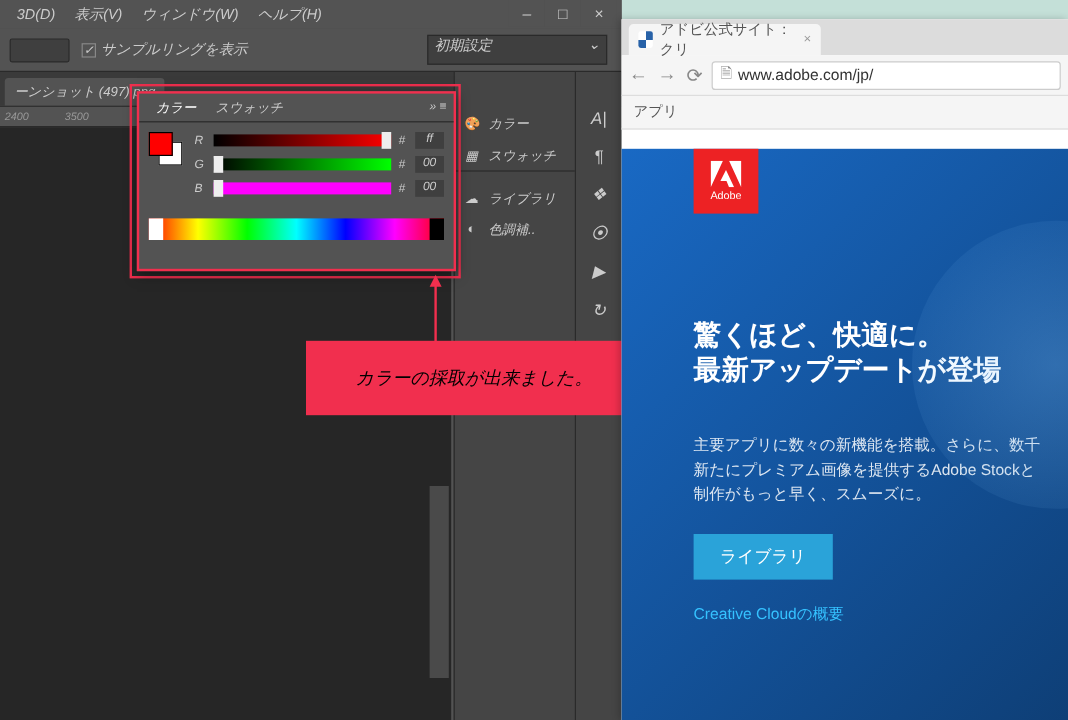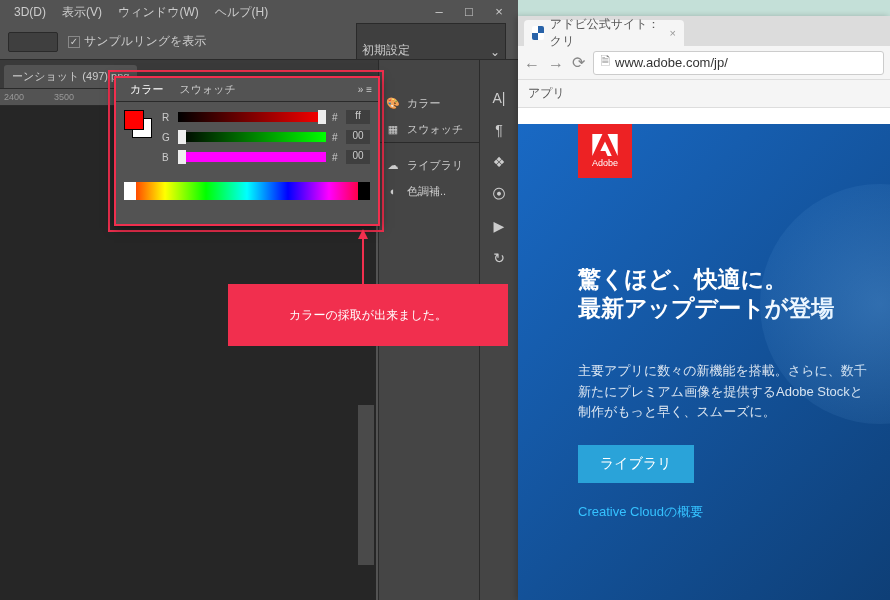--- a/index.html
+++ b/index.html
@@ -1,25 +1,25 @@
 <!DOCTYPE html>
 <html><head>
 <meta charset="utf-8">
 <style>
   * { margin:0; padding:0; box-sizing:border-box; font-family:"Meiryo","Yu Gothic",sans-serif; }
   body { width:890px; height:600px; overflow:hidden; background:#c4e0d8; position:relative; }
-  .ps { position:absolute; left:0; top:0; width:518px; height:600px; background:#535353; color:#ccc; font-size:12px; }
+  .ps { position:absolute; left:0; top:0; width:518px; height:600px; background:#535353; color:#ccc; font-size:12px;font-style:italic; }
   .ps-menu { height:24px; background:#535353; display:flex; align-items:center; padding-left:8px; gap:4px; }
   .ps-menu span { padding:0 6px; }
   .ps-win { position:absolute; right:4px; top:0; display:flex; }
   .ps-win div { width:30px; height:22px; display:flex; align-items:center; justify-content:center; color:#ccc; font-size:13px; background:#535353; }
   .ps-opt { height:36px; background:#535353; display:flex; align-items:center; padding-left:8px; gap:10px; border-bottom:1px solid #2a2a2a; }
   .ps-opt .dd { width:50px; height:20px; background:#3f3f3f; border:1px solid #2a2a2a; border-radius:2px; }
   .chk { width:12px; height:12px; border:1px solid #888; display:inline-flex; align-items:center; justify-content:center; color:#ccc; font-size:10px; margin-right:4px; }
-  .preset { margin-left:auto; margin-right:12px; width:150px; height:37px; background:#3f3f3f; border:1px solid #2a2a2a; display:flex; align-items:flex-end; padding:0 5px; justify-content:space-between; }
+  .preset { margin-left:auto; margin-right:12px; width:150px; height:25px; background:#3f3f3f; border:1px solid #2a2a2a; display:flex; align-items:flex-start; padding:0 5px; justify-content:space-between; }
   .tabs { height:28px; background:#3a3a3a; display:flex; align-items:flex-end; padding-left:4px; font-size:11px; }
   .tabs .tab { background:#535353; padding:4px 8px; border-top-left-radius:3px; border-top-right-radius:3px; white-space:nowrap;}
   .ruler { height:18px; background:#535353; color:#999; font-size:9px; display:flex; align-items:center; gap:30px; padding-left:4px; border-top:1px solid #2a2a2a; border-bottom:1px solid #2a2a2a; }
   .canvas { position:absolute; top:106px; left:0; width:376px; height:494px; background:#262626; }
   .rpanel { position:absolute; top:60px; right:0; width:140px; height:540px; background:#454545; border-left:1px solid #2a2a2a; display:flex; }
   .rpanel .col1 { width:100px; }
   .rpanel .col2 { width:40px; border-left:1px solid #2a2a2a; display:flex; flex-direction:column; align-items:center; padding-top:30px; gap:16px; }
   .pi { width:100px; height:26px; display:flex; align-items:center; gap:6px; padding-left:6px; font-size:11px; color:#ccc; }
   .pi .ic { width:16px; text-align:center; color:#ccc; }
   .sep { height:10px; border-top:1px solid #2a2a2a; }
@@ -42,21 +42,21 @@
   .srow .track.g { background:linear-gradient(to right,#000,#0f0);}
   .srow .track.b { background:linear-gradient(to right,#f0f,#f0f);}
   .srow .thumb { position:absolute; top:-2px; width:8px; height:14px; background:#eee;}
   .srow .hash { width:8px; color:#ccc;}
   .srow .val { width:24px; height:14px; background:#3f3f3f; text-align:center; font-size:10px;}
   .spectrum { height:18px; margin:4px 8px 6px 8px; background:linear-gradient(to right,#f00,#ff0,#0f0,#0ff,#00f,#f0f,#f00); position:relative;}
   .spectrum::before { content:""; position:absolute; left:0; top:0; width:12px; height:18px; background:#fff;}
   .spectrum::after { content:""; position:absolute; right:0; top:0; width:12px; height:18px; background:#000;}
   .arrow { position:absolute; left:362px; top:232px; width:2px; height:54px; background:#f12f4e;}
   .arrow::before { content:""; position:absolute; top:-8px; left:-4px; border:5px solid transparent; border-bottom:10px solid #f12f4e;}
-  .callout { position:absolute; left:228px; top:284px; width:280px; height:62px; background:#f12f4e; color:#ffffff; font-size:12px; display:flex; align-items:center; justify-content:center;}
+  .callout { position:absolute; left:255px; top:284px; width:280px; height:62px; background:#f12f4e; color:#000000; font-size:15px; display:flex; align-items:center; justify-content:center;}
   .scrollbar { position:absolute; left:358px; top:405px; width:16px; height:160px; background:#4a4a4a; }
   
   .browser { position:absolute; left:518px; top:16px; width:372px; height:584px; background:#fff; box-shadow:-2px 0 6px rgba(0,0,0,.2);}
   .tabbar { height:30px; background:#dcdcdc; display:flex; align-items:flex-end; padding-left:6px;}
   .btab { height:26px; background:#f5f5f5; border-radius:4px 4px 0 0; padding:0 8px; display:flex; align-items:center; font-size:12px; gap:6px; color:#555; max-width:160px;}
   .btab .fav { width:14px; height:14px; background:repeating-conic-gradient(#2862a8 0 25%,#fff 0 50%); border-radius:2px;}
   .btab .x { color:#999; font-size:11px; margin-left:auto;}
   .addr { height:34px; background:#f5f5f5; border-bottom:1px solid #ddd; display:flex; align-items:center; padding:0 6px; gap:8px; font-size:13px; color:#555;}
   .addr .nav { color:#888; font-size:16px;}
   .addr .url { flex:1; height:24px; border:1px solid #ccc; border-radius:3px; background:#fff; display:flex; align-items:center; padding:0 6px; gap:5px; font-size:13px; color:#333;}

